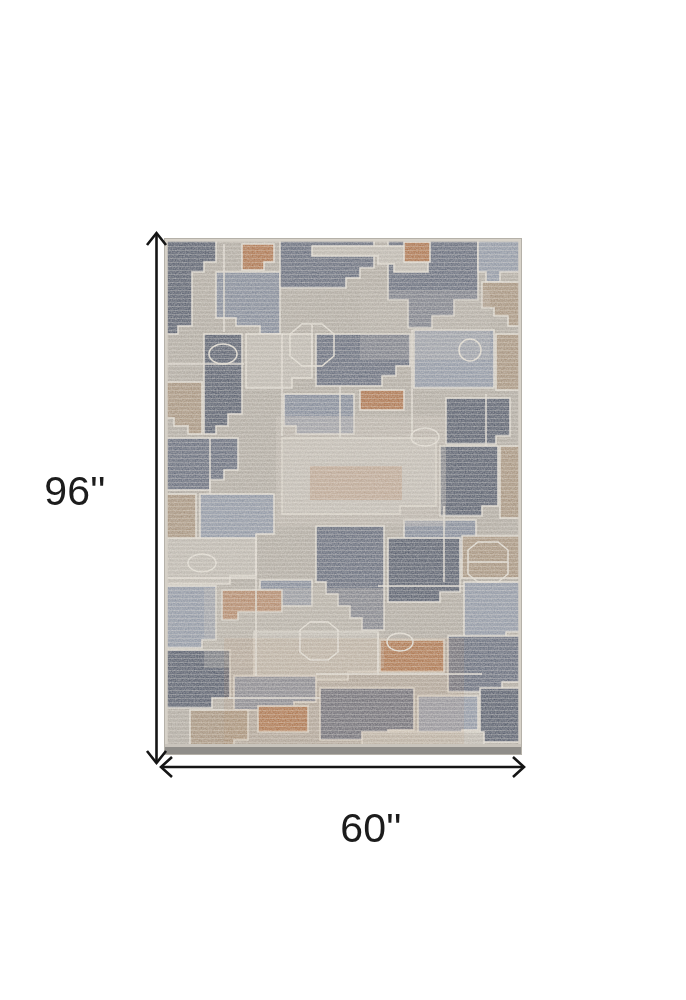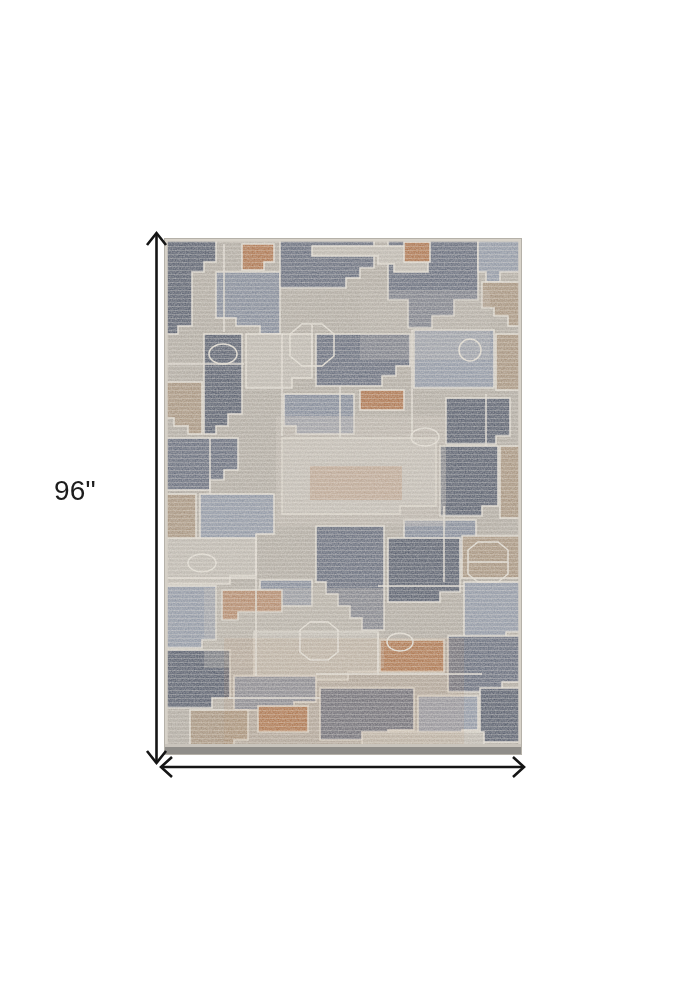--- a/index.html
+++ b/index.html
@@ -6,21 +6,21 @@
   body{width:686px;height:1000px;position:relative;overflow:hidden;
        font-family:"Liberation Sans", sans-serif;}
   .stage{position:absolute;inset:0;background:#ffffff;}
 
   .rug-wrap{position:absolute;left:164px;top:238px;width:358px;height:517px;}
   .rug-wrap svg{display:block;}
 
   .dim-arrow{position:absolute;}
   .arr{stroke:#151515;stroke-width:2.6;fill:none;stroke-linecap:butt;stroke-linejoin:miter;}
 
-  .dim-label{position:absolute;color:#1c1c1c;font-size:28px;line-height:36px;
+  .dim-label{position:absolute;color:#1c1c1c;font-size:41px;line-height:36px;
              text-align:center;white-space:nowrap;}
   .h-label{left:26px;top:473px;width:98px;}
   .w-label{left:316px;top:810px;width:110px;}
 
   
   .f-s{fill:#5d6578}.f-sd{fill:#4e5668}.f-sl{fill:#7e8799}.f-b{fill:#8d96a7}
   .f-g{fill:#c1bcb3}.f-w{fill:#a7927b}.f-r{fill:#ae6e43}
   .sh{stroke:#e6e1d7;stroke-width:1.5;stroke-linejoin:miter}
   .ln{fill:none;stroke:#e6e1d7;stroke-width:1.5}
 </style>
@@ -156,14 +156,15 @@
     <path class="arr" d="M4 524 L13.5 536 L23 524"></path>
   </svg>
 
   <svg class="dim-arrow" style="left:149px;top:752px;" width="386" height="30" viewBox="0 0 386 30">
     <path class="arr" d="M12 15 H375"></path>
     <path class="arr" d="M23 5 L12 15 L23 25"></path>
     <path class="arr" d="M364 5 L375 15 L364 25"></path>
   </svg>
 
   <div class="dim-label h-label">96''</div>
+  <div class="dim-label w-label">60''</div>
 
 </div>
 
 </body></html>

